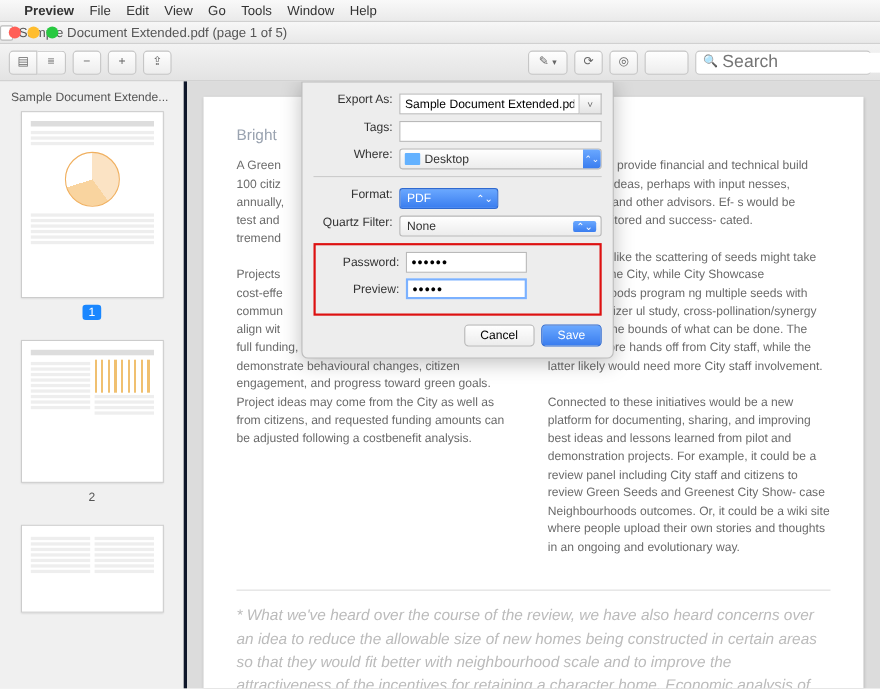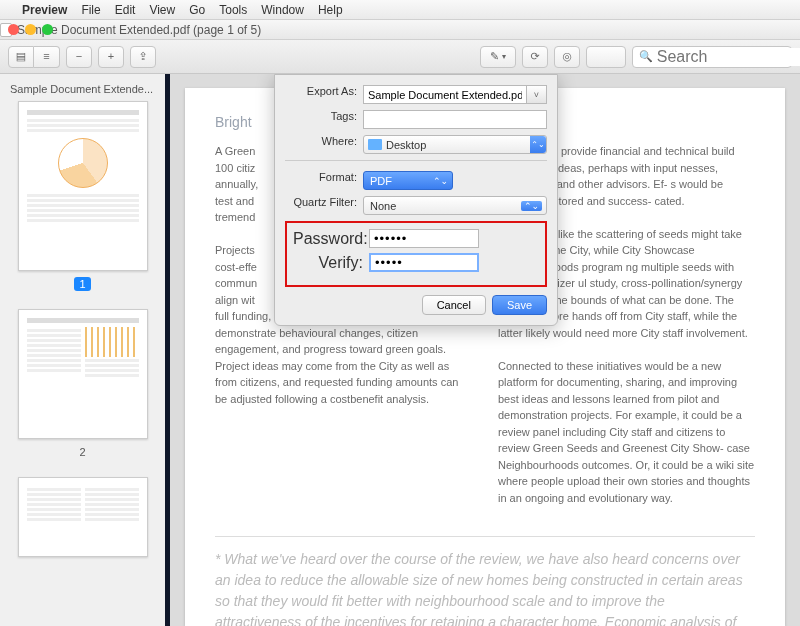--- a/index.html
+++ b/index.html
@@ -22,21 +22,21 @@
 
 .toolbar{ height:34px; background:linear-gradient(#f3f3f3,#e3e3e3); border-bottom:1px solid #c8c8c8; display:flex; align-items:center; padding:0 8px; gap:6px;}
 .tbtn{ height:22px; min-width:26px; background:linear-gradient(#fefefe,#ededed); border:1px solid #c6c6c6; border-radius:4px; display:flex; align-items:center; justify-content:center; color:#666;}
 .seg{display:flex;} .seg .tbtn{border-radius:0;} .seg .tbtn:first-child{border-radius:4px 0 0 4px;} .seg .tbtn:last-child{border-radius:0 4px 4px 0; border-left:none;}
 .toolbar-spacer{flex:1;}
 .search{ width:160px; height:22px; background:#fff; border:1px solid #c6c6c6; border-radius:4px; display:flex; align-items:center; padding:0 6px; color:#999; gap:4px;}
 .search input{border:none; outline:none; flex:1; font-size:16px;}
 
 
 .main{ display:flex; height:552px; }
-.sidebar{ width:170px; background:#f0f0f0; border-right:5px solid #0f172a; padding:6px 8px; overflow:hidden;}
+.sidebar{ width:170px; background:#f0f0f0; border-right:3px solid #0f172a; padding:6px 8px; overflow:hidden;}
 .sidebar-title{font-size:11px; color:#555; padding:3px 2px 6px;}
 .thumb-wrap{ display:flex; flex-direction:column; align-items:center; margin-bottom:18px;}
 .thumb{ width:130px; height:170px; background:#fff; border:1px solid #ccc; box-shadow:0 1px 2px rgba(0,0,0,.15); padding:8px; font-size:5px; color:#bbb; line-height:1.3; overflow:hidden;}
 .thumb.t2{height:130px;}
 .thumb-num{ margin-top:6px; font-size:11px; background:#1a87ff; color:#fff; padding:1px 5px; border-radius:3px;}
 .thumb-num.plain{background:none; color:#555;}
 
 .content{ flex:1; background:#dcdcdc; position:relative; padding:14px 0 0 0; display:flex; justify-content:center; overflow:hidden;}
 .page{ width:600px; background:#fff; box-shadow:0 1px 3px rgba(0,0,0,.2); padding:24px 30px; font-size:11px; color:#6b6b6b; line-height:1.5;}
 .page h2{font-size:14px; color:#9aa3b0; font-weight:500; margin-bottom:10px;}
@@ -54,21 +54,21 @@
 .dselect{flex:1; height:19px; background:linear-gradient(#6aa8ff,#3a7def); border:1px solid #2f6ad0; border-radius:3px; color:#fff; font-size:11px; display:flex; align-items:center; padding:0 6px; position:relative;}
 .dselect.gray{background:linear-gradient(#fff,#ececec); color:#333; border-color:#b9b9b9;}
 .dselect .arr{position:absolute; right:4px; font-size:9px;}
 .where-btn{flex:1; height:19px; background:linear-gradient(#fff,#ececec); border:1px solid #b9b9b9; border-radius:3px; display:flex; align-items:center; padding:0 4px; gap:4px; position:relative;}
 .where-btn .folder{width:14px; height:11px; background:#64b2ff; border-radius:1px;}
 .where-btn .bluearr{position:absolute; right:0; top:0; bottom:0; width:16px; background:linear-gradient(#6aa8ff,#3a7def); border-radius:0 3px 3px 0; display:flex; align-items:center; justify-content:center; color:#fff; font-size:8px;}
 .redbox{border:2px solid #d11; padding:6px 6px 8px; margin:4px 0 8px;}
 .chk{display:flex; align-items:center; justify-content:center; gap:4px; font-size:11px; margin-bottom:6px;}
 .chk input{accent-color:#2f7bff;}
 .pwrow{display:flex; align-items:center; margin-bottom:5px;}
-.pwrow label{width:70px; text-align:right; margin-right:6px; font-size:16px;}
+.pwrow label{width:70px; text-align:right; margin-right:6px; font-size:11px;}
 .pwrow input{width:110px; height:19px; border:1px solid #b9b9b9; padding:0 4px; font-size:13px; letter-spacing:1px;}
 .pwrow.verify input{border:2px solid #7bb1ff; outline:none;}
 .btnrow{display:flex; justify-content:flex-end; gap:6px; margin-top:4px;}
 .dlgbtn{height:20px; padding:0 14px; border-radius:4px; border:1px solid #b9b9b9; background:linear-gradient(#fff,#ececec); font-size:11px;}
 .dlgbtn.primary{background:linear-gradient(#6aa8ff,#3a7def); border-color:#2f6ad0; color:#fff;}
 
 
 .ico{font-size:11px; line-height:1;}
 
 
@@ -272,21 +272,21 @@
           <span class="arr" style="background:linear-gradient(#6aa8ff,#3a7def);color:#fff;padding:0 3px;border-radius:2px;">⌃⌄</span>
         </div>
       </div>
 
       <div class="redbox">
         <div class="pwrow">
           <label>Password:</label>
           <input type="text" value="••••••" style="">
         </div>
         <div class="pwrow verify">
-          <label>Verify:</label>
+          <label>Preview:</label>
           <input type="text" value="•••••" style="">
         </div>
       </div>
 
       <div class="btnrow">
         <button class="dlgbtn">Cancel</button>
         <button class="dlgbtn primary">Save</button>
       </div>
     </div>
   </div>

